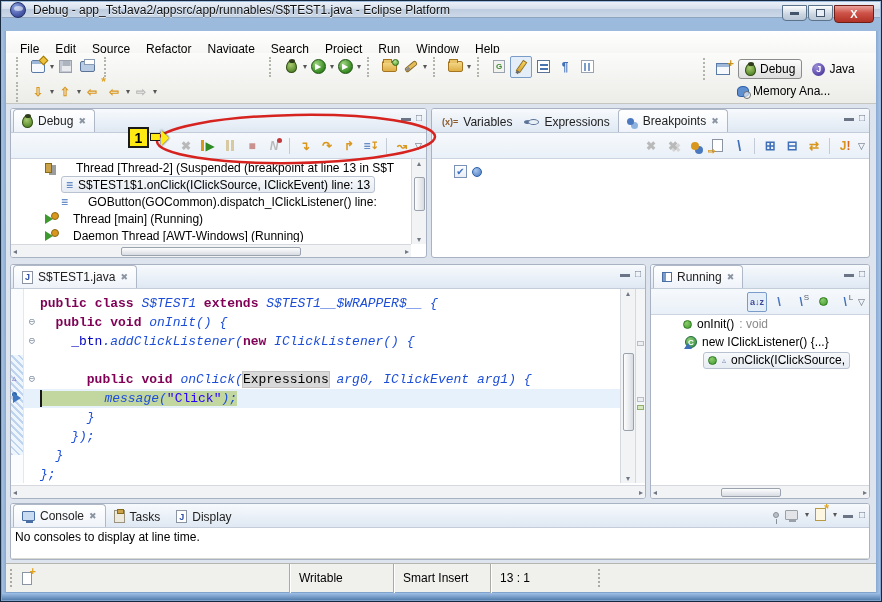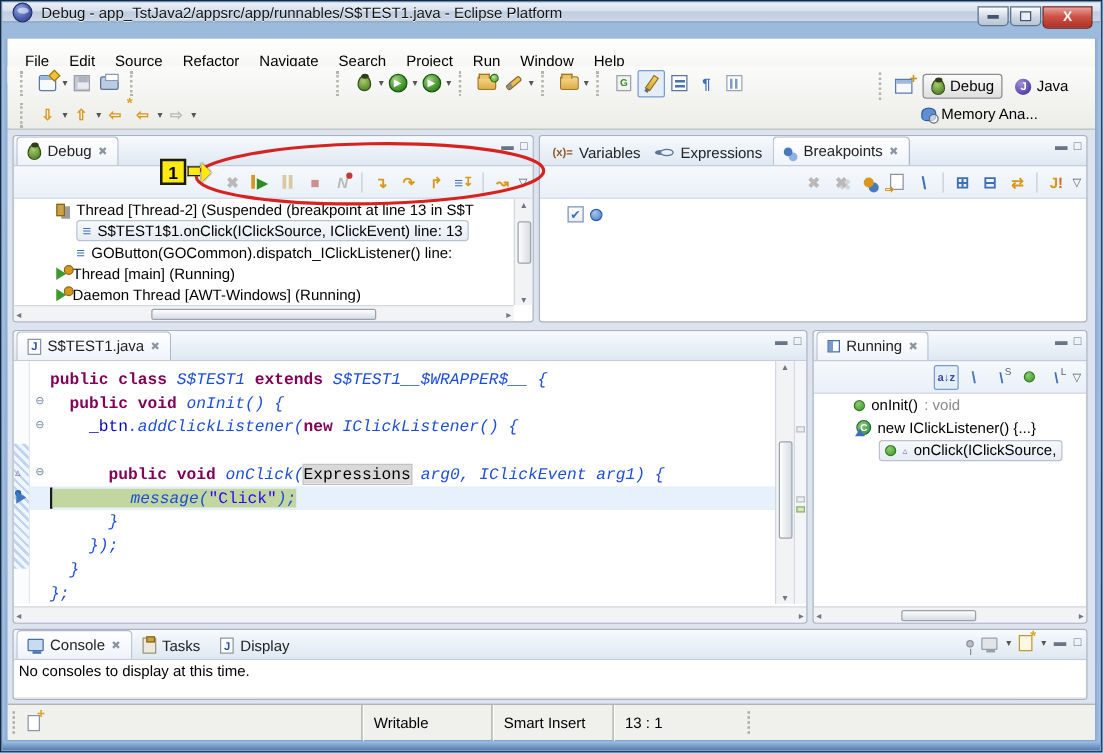--- a/index.html
+++ b/index.html
@@ -124,21 +124,21 @@
 
   
   .g-gold { color:#D9971E; font-weight:bold; }
   .g-gray { color:#B9B9B9; font-weight:bold; }
   .g-green { color:#2E8A22; }
   .g-blue { color:#3E6FB8; font-weight:bold; }
   .g-red { color:#C9928F; }
 
   
   .dtree { position:relative; height:83px; overflow:hidden; }
-  .trow { height:17px; display:flex; align-items:center; gap:5px; white-space:nowrap; padding-left:34px; }
+  .trow { height:17px; display:flex; align-items:center; gap:20px; white-space:nowrap; padding-left:34px; }
   .trow.frame { padding-left:50px; }
   .trow .sel-box { display:flex; align-items:center; gap:5px; border:1px solid #B8C2D0; border-radius:3px;
     background:linear-gradient(180deg,#F7F9FB,#E7ECF3); padding:0 4px; height:17px; }
   .ic-thread { width:7px; height:10px; background:#C9A24A; border:1px solid #8A6914; box-shadow:4px 2px 0 #9A9C9E; margin-right:4px; }
   .ic-runthread { width:0; height:0; border-left:8px solid #3E9A2E; border-top:5px solid transparent; border-bottom:5px solid transparent; position:relative; }
   .ic-runthread::after { content:""; position:absolute; left:-2px; top:-7px; width:6px; height:6px; border-radius:50%; background:#D9971E; border:1px solid #8A6914; }
   .scroll-v { position:absolute; right:0; top:0; bottom:0; width:15px; background:#F2F3F5; border-left:1px solid #D5D8DE;
     display:flex; flex-direction:column; align-items:center; justify-content:space-between; font-size:8px; color:#707784; }
   .scroll-v .thumb { position:absolute; left:2px; width:11px; border:1px solid #9AA2AE;
     background:linear-gradient(90deg,#FDFDFD,#D8DCE2); border-radius:2px; }
@@ -650,21 +650,21 @@
           <span class="dd">▾</span>
           <span class="ic ic-page" style="background:#FDF6E0;border-color:#B89A40;">
               <span class="ic-pstar">*</span>
             </span>
           <span class="dd">▾</span>
           <span>▬</span>
           <span>□</span>
         </div>
       </div>
       <div class="con-body">
-        <span>No consoles to display at this time.</span>
+        <span>No consoles to display at line time.</span>
       </div>
     </div>
   </div>
 
   <svg class="annot-ellipse" width="290" height="56">
     <ellipse cx="144" cy="27" rx="139" ry="24" fill="none" stroke="#D6231F" stroke-width="2.5" transform="rotate(-1 144 27)"></ellipse>
   </svg>
   <div class="annot-box">1</div>
   <div class="annot-arrow"></div>
 

